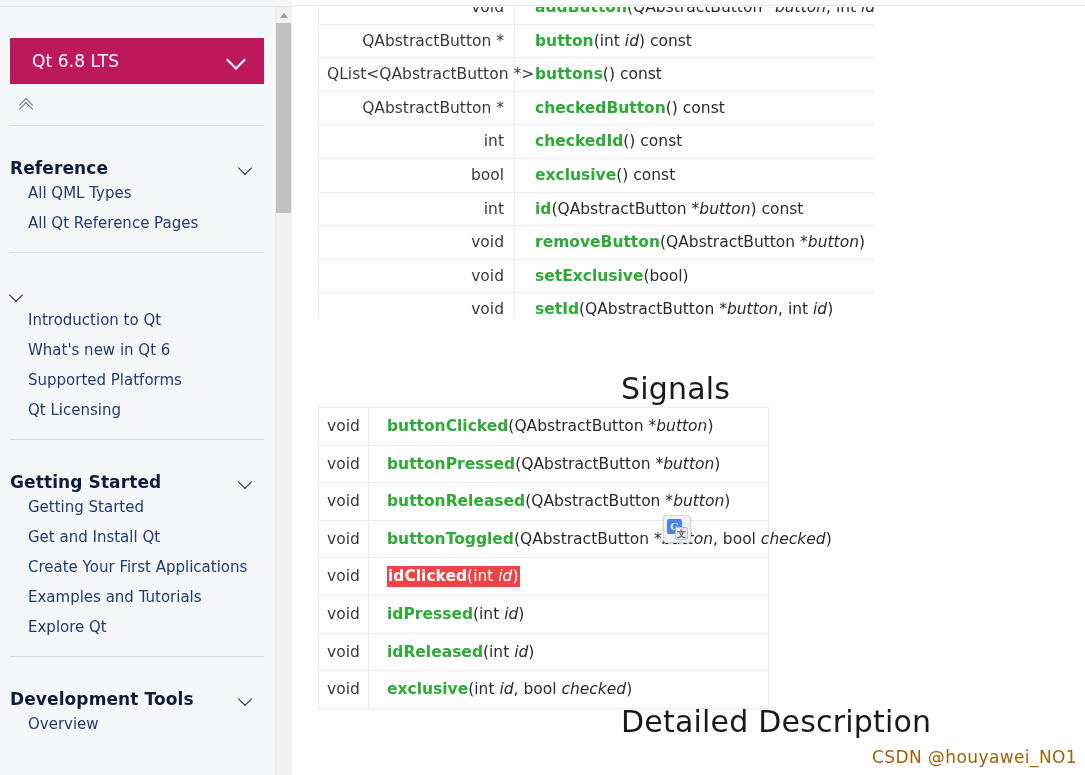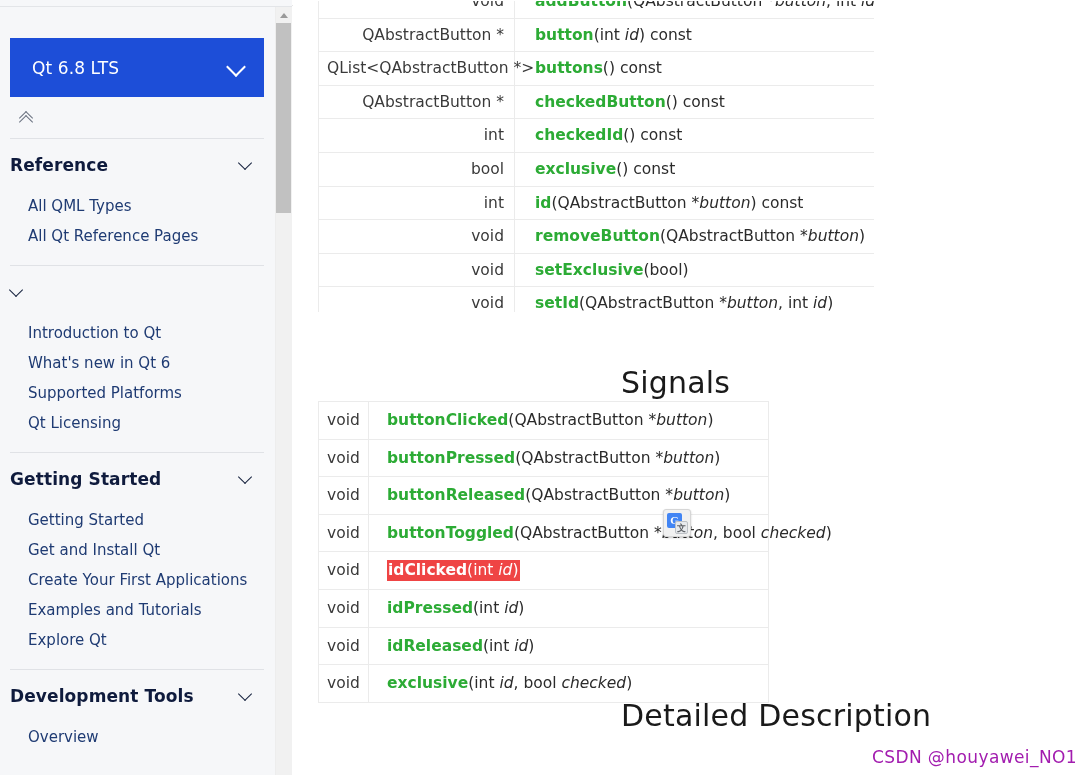--- a/index.html
+++ b/index.html
@@ -42,22 +42,22 @@
   }
   .sidebar-inner {
     position: relative;
     width: 275px;
     padding: 0 11px 0 10px;
   }
 
   
   .version-select {
     margin: 31px 0 0 0;
-    height: 59px;
-    background: #1d4ed8;
+    height: 46px;
+    background: #be185d;
     border: none;
     color: #ffffff;
     display: flex;
     align-items: center;
     padding: 0 16px 0 22px;
     cursor: pointer;
   }
   .version-select .vlabel {
     font-size: 17px;
     letter-spacing: .1px;
@@ -106,21 +106,21 @@
     transform: rotate(45deg);
   }
   .collapse-row .dblchev::before { top: 2px; }
   .collapse-row .dblchev::after  { top: 6px; }
 
   
   .nav-group { border-bottom: 1px solid #e0e2e6; padding-bottom: 14px; }
   .nav-group.last { border-bottom: none; }
   .group-head {
     display: flex;
-    align-items: center;
+    align-items: flex-end;
     height: 52px;
     padding: 0 7px 0 0;
     cursor: pointer;
   }
   .group-head .gtitle {
     flex: 1;
     font-size: 17px;
     font-weight: 700;
     color: #0f1b3d;
     letter-spacing: .1px;
@@ -168,21 +168,21 @@
     position: absolute;
     left: 276px; top: 23px;
     width: 15px; height: 190px;
     background: #c1c1c1;
     cursor: pointer;
   }
 
   
   #main {
     position: absolute;
-    left: 293px; top: 1px;
+    left: 293px; top: 7px;
     width: 792px; height: 768px;
     background: #ffffff;
     overflow: hidden;
   }
 
   
   table.api {
     border-collapse: collapse;
     table-layout: fixed;
     font-size: 15.5px;
@@ -288,21 +288,21 @@
     line-height: 12px;
     text-align: center;
     font-family: "Liberation Serif", serif;
   }
 
   
   #watermark {
     position: absolute;
     right: 8px; top: 747px;
     font-size: 17px;
-    color: #a21caf;
+    color: #a16207;
     letter-spacing: .4px;
     font-family: "DejaVu Sans", "Liberation Sans", sans-serif;
     z-index: 30;
     pointer-events: none;
   }
 </style>
 </head>
 <body>
 
 <div id="page">

